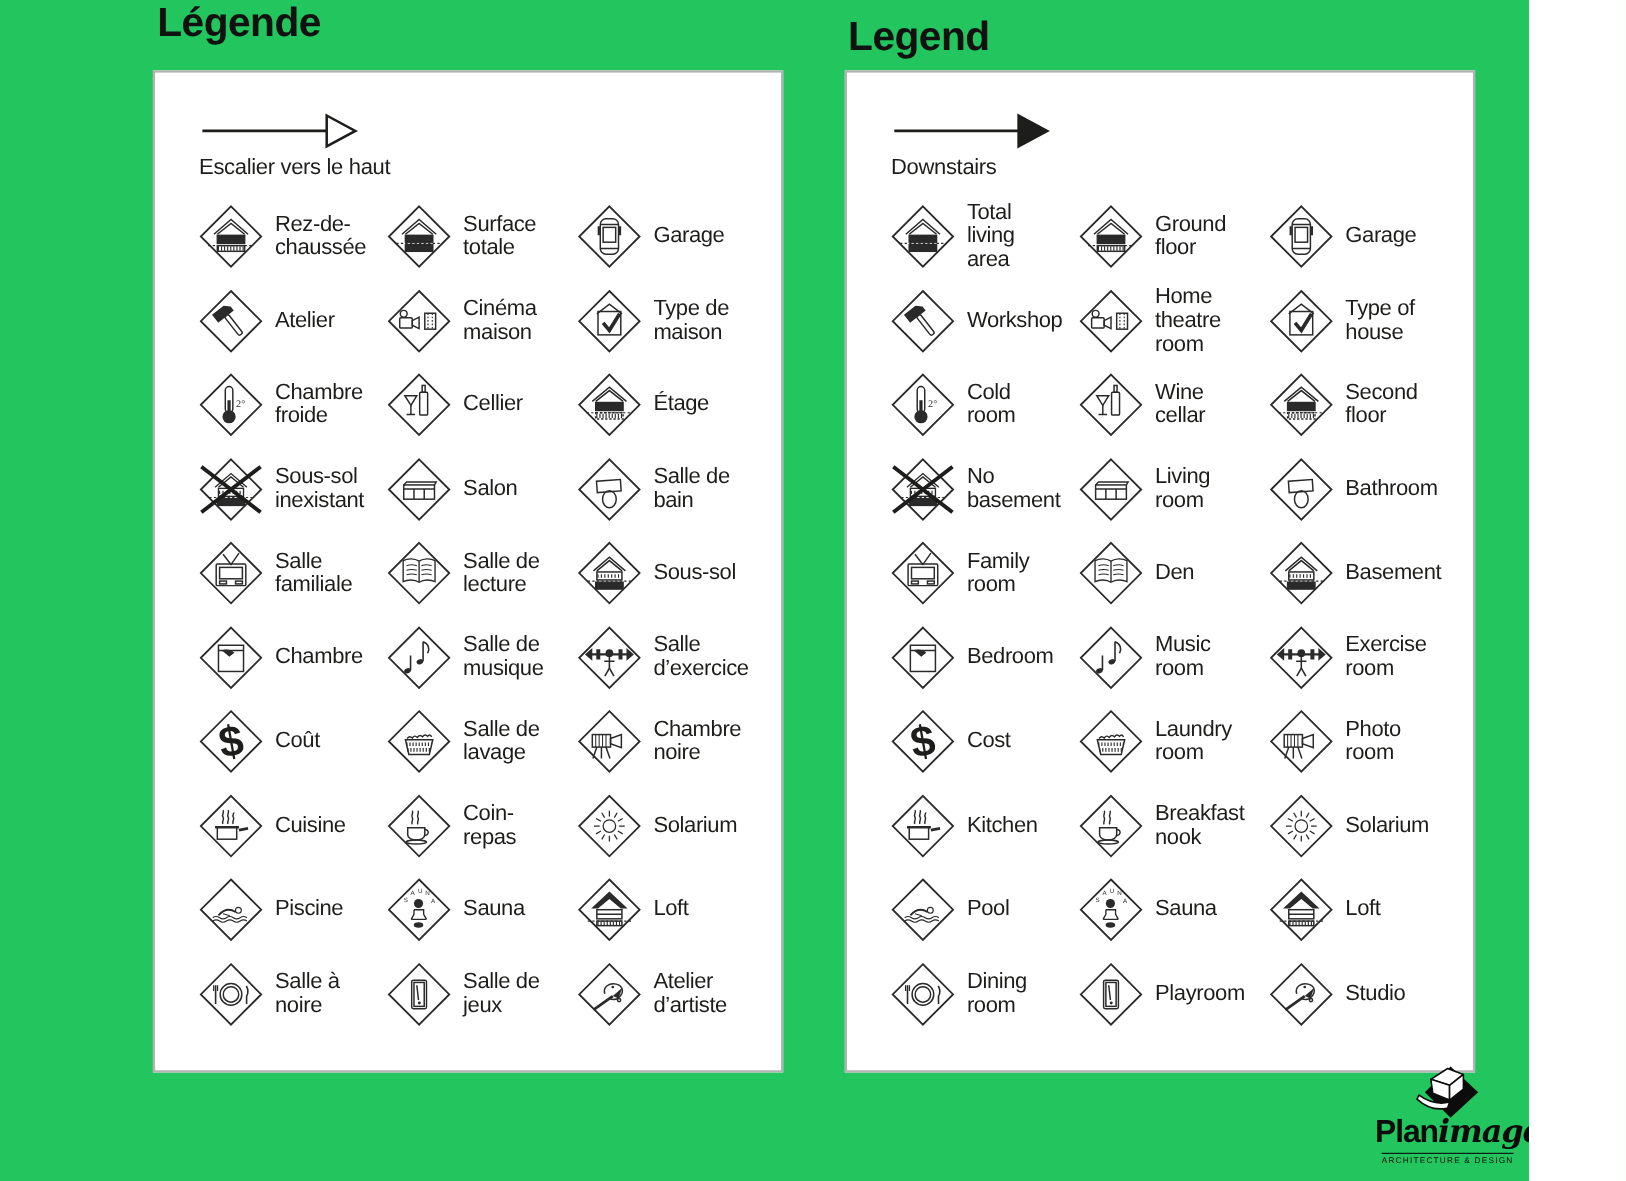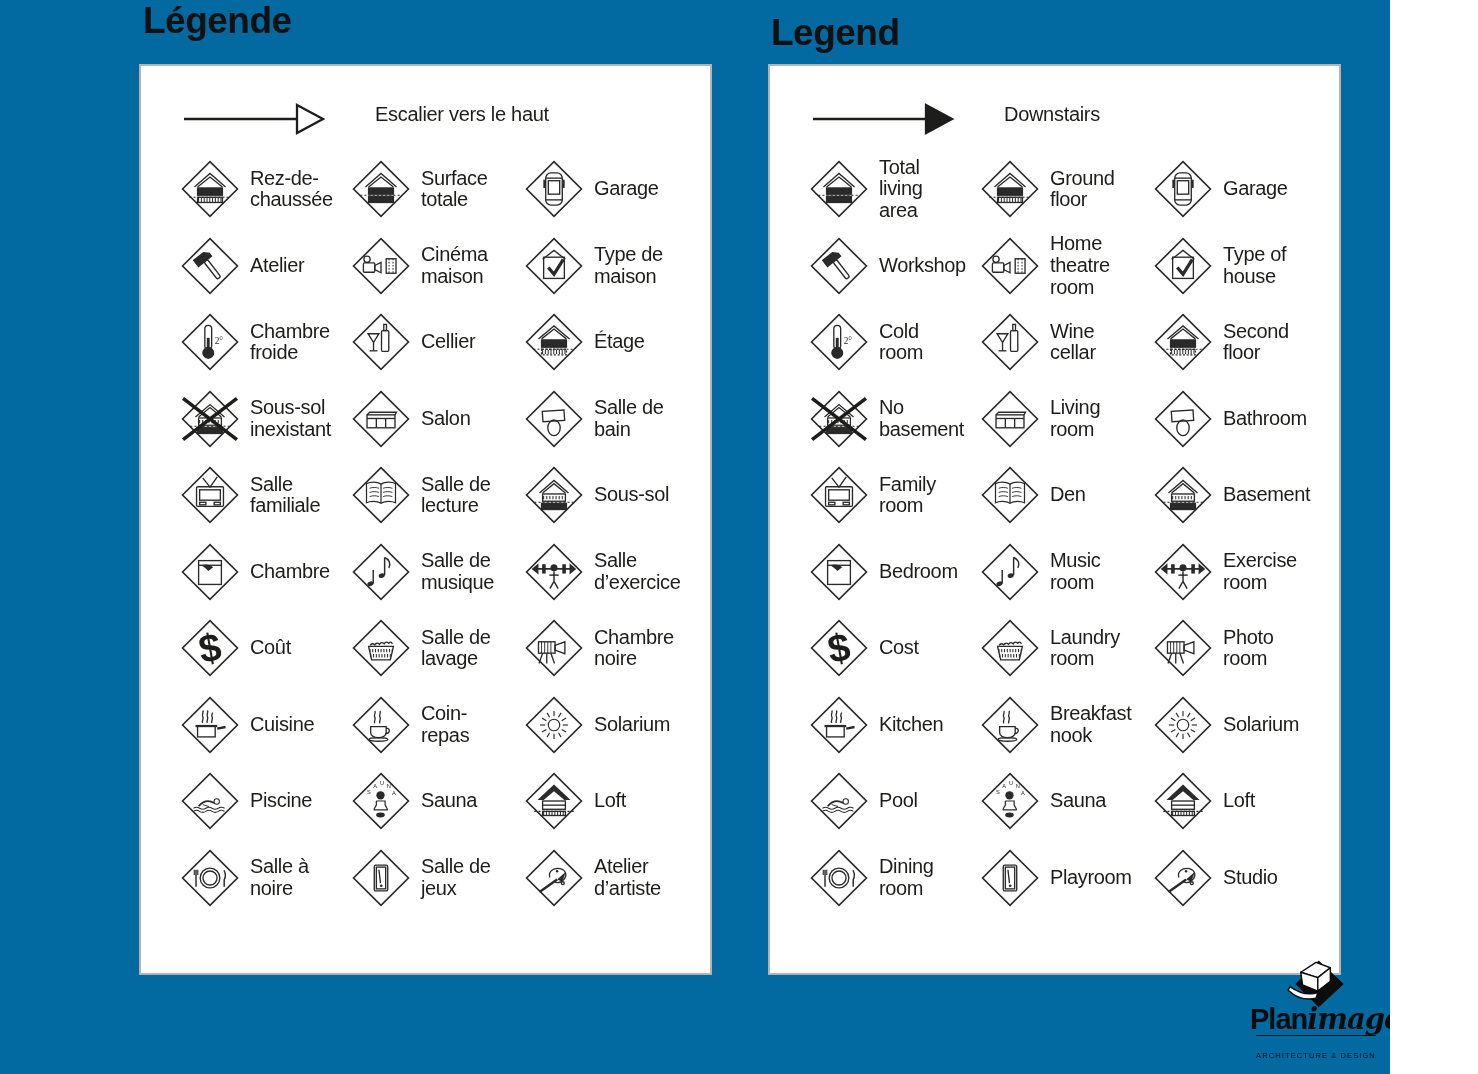--- a/index.html
+++ b/index.html
@@ -1,44 +1,44 @@
 <!DOCTYPE html>
 <html><head>
 <meta charset="utf-8">
 <style>
   html,body{margin:0;padding:0;background:#ffffff;}
-  .page{position:relative;width:1390px;height:1074px;background:#0369a1;overflow:hidden;
+  .page{position:relative;width:1390px;height:1074px;background:#22c55e;overflow:hidden;
         font-family:"Liberation Sans",sans-serif;color:#1d1d1b;}
   .panel-title{position:absolute;top:0;margin:0;font-size:37px;font-weight:800;
         letter-spacing:-0.5px;color:#111;}
   #title-0{left:143px;}
   #title-1{left:771px;margin-top:12px;}
   .panel{position:absolute;top:64px;width:573px;height:911px;background:#fff;
         border:2px solid #b3b3b3;box-sizing:border-box;}
   #panel-0{left:139px;}
   #panel-1{left:768px;}
   .arrows{display:flex;align-items:flex-start;padding:34px 0 0 40px;}
   .panel--fr .arrows{gap:72px;}
   .panel--en .arrows{gap:30px;}
-  .arrow-item{display:flex;flex-direction:row;gap:44px;}
+  .arrow-item{display:flex;flex-direction:column;}
   .arrow-graphic svg{display:block;width:150px;height:38px;}
   .arrow-label{margin-top:3px;font-size:20px;letter-spacing:-0.3px;white-space:nowrap;}
   .grid{display:grid;grid-template-columns:171px 173px 1fr;grid-auto-rows:76.5px;
         align-items:center;margin:13px 10px 0 40px;}
   .cell{display:flex;align-items:center;gap:11px;min-width:0;}
   .ic{flex:0 0 58px;width:58px;height:58px;}
   .ic svg{display:block;width:58px;height:58px;}
   .lbl{font-size:20px;line-height:1.08;letter-spacing:-0.35px;white-space:pre-line;}
   .logo{position:absolute;right:8px;bottom:12px;width:132px;text-align:center;}
   .logo-mark{display:block;margin:0 auto -4px auto;}
   .logo-text{font-size:29px;line-height:1;white-space:nowrap;color:#0c0c0c;}
   .logo-text .b{font-weight:800;letter-spacing:-1px;}
   .logo-text .i{font-family:"DejaVu Serif",serif;font-style:italic;font-weight:700;letter-spacing:-1px;}
   .logo-tag{font-size:7.5px;letter-spacing:1.1px;color:#0c0c0c;border-top:1px solid #0c0c0c;
-        display:inline-block;padding-top:15px;margin-top:1px;}
+        display:inline-block;padding-top:1px;margin-top:1px;}
 </style>
 </head>
 <body>
 
 <div class="page">
 
   <h1 class="panel-title" id="title-0">Légende</h1>
   <h1 class="panel-title" id="title-1">Legend</h1>
 
   <section class="panel panel--fr" id="panel-0">

